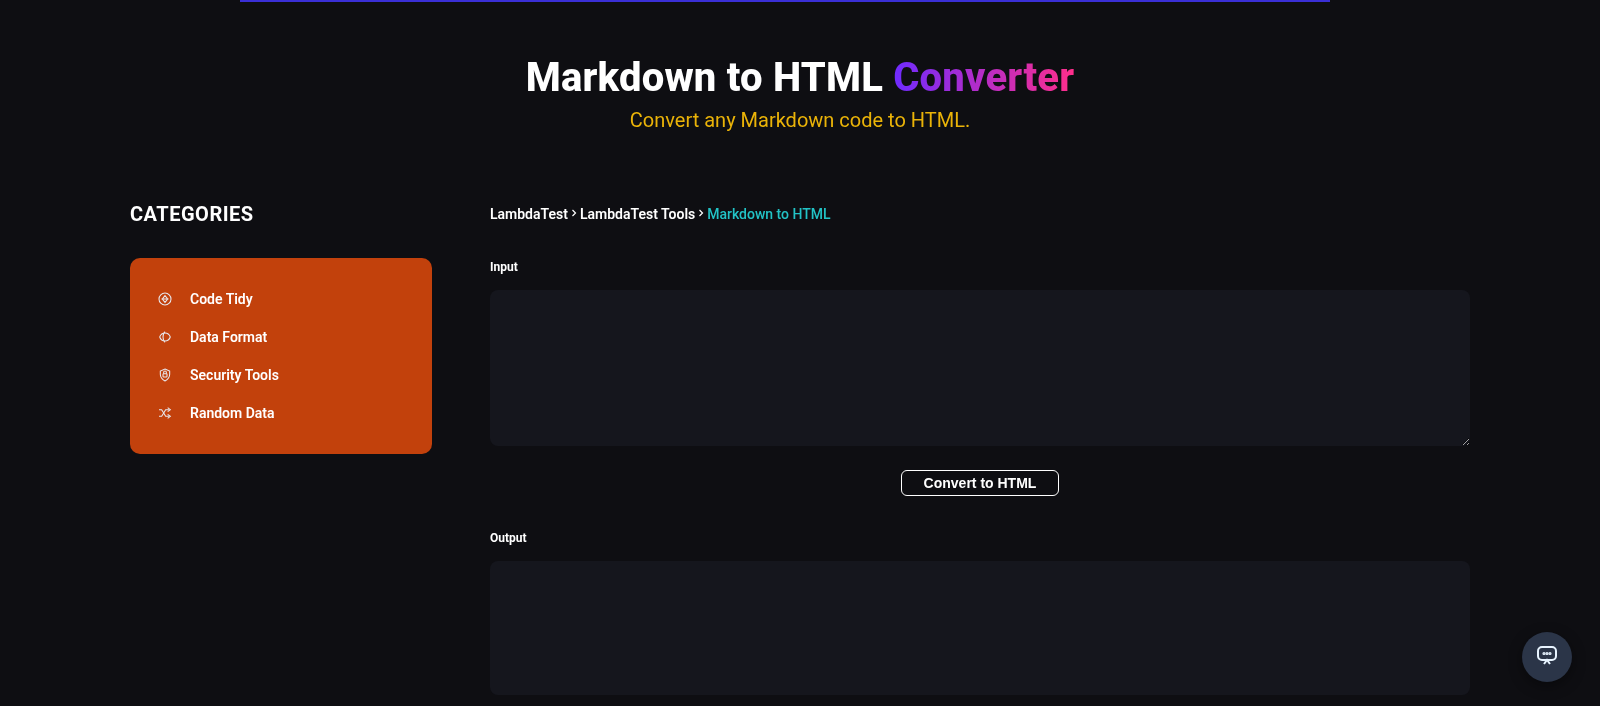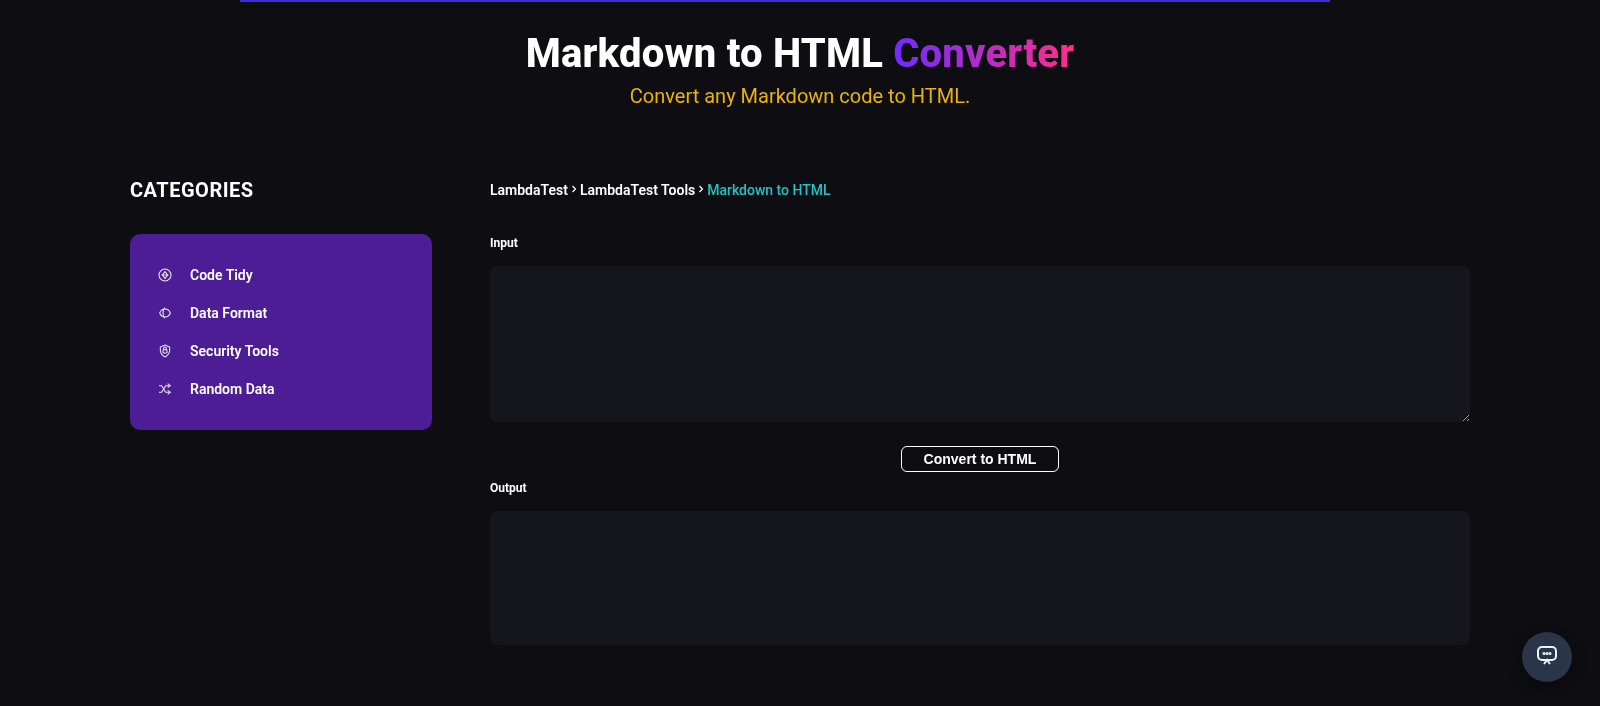--- a/index.html
+++ b/index.html
@@ -17,21 +17,21 @@
     position: absolute;
     top: 0;
     left: 240px;
     width: 1090px;
     height: 2px;
     background: #3a2fd6;
   }
 
   .hero {
     text-align: center;
-    padding-top: 30px;
+    padding-top: 54px;
   }
   .hero h1 {
     font-size: 40px;
     font-weight: 800;
     letter-spacing: 0.2px;
   }
   .hero h1 .grad {
     background: linear-gradient(90deg, #6f2bff 0%, #ff2e8b 100%);
     -webkit-background-clip: text;
     background-clip: text;
@@ -52,21 +52,21 @@
   }
 
   .sidebar { width: 302px; flex: 0 0 302px; }
   .sidebar h2 {
     font-size: 20px;
     font-weight: 700;
     letter-spacing: 0.5px;
   }
   .cat-box {
     margin-top: 32px;
-    background: #4c1d95;
+    background: #c2410c;
     border-radius: 10px;
     padding: 22px 20px;
   }
   .cat-item {
     display: flex;
     align-items: center;
     gap: 16px;
     padding: 10px 6px;
     font-size: 14px;
     font-weight: 600;
@@ -92,21 +92,21 @@
   }
   .breadcrumb .sep svg { width: 12px; height: 12px; stroke: #ffffff; stroke-width: 2.4; fill: none; }
   .breadcrumb .crumb { cursor: pointer; }
   .breadcrumb .crumb.active { color: #22c3c6; font-weight: 500; }
 
   .section-label {
     font-size: 12px;
     font-weight: 700;
     margin-top: 38px;
   }
-  .section-label.out { margin-top: 9px; }
+  .section-label.out { margin-top: 35px; }
 
   .codebox {
     margin-top: 16px;
     width: 100%;
     height: 156px;
     background: #15161d;
     border: none;
     border-radius: 8px;
     resize: both;
     color: #eee;

